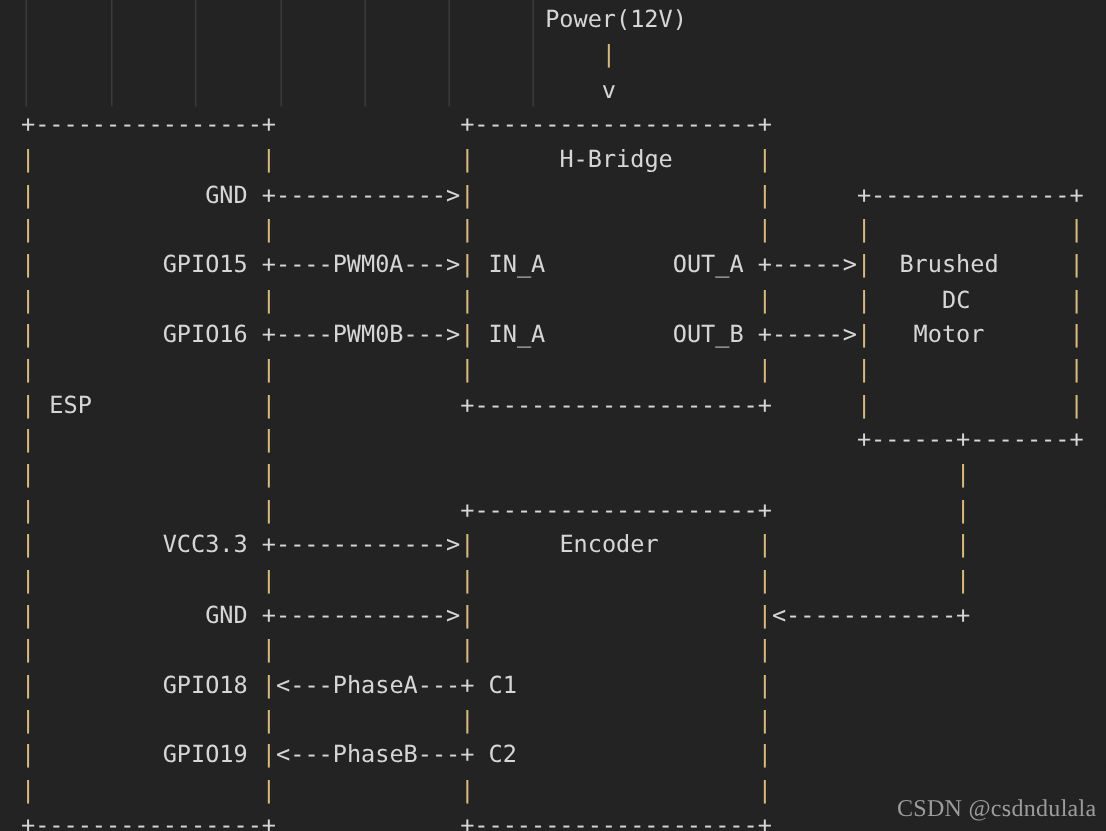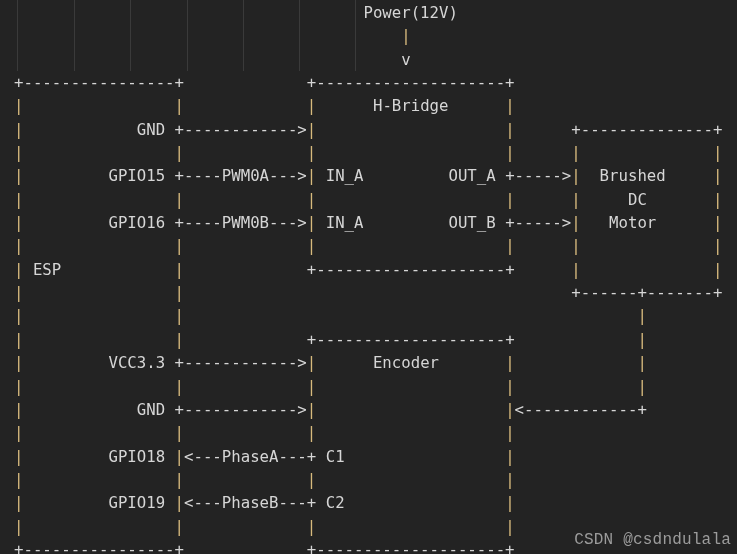--- a/index.html
+++ b/index.html
@@ -12,21 +12,21 @@
   #art{
     position:absolute;left:14px;top:1px;margin:0;
     font-family:"DejaVu Sans Mono",monospace;
     font-size:15.7px;line-height:23.35px;letter-spacing:0;
     color:var(--text,#d6d6d6);white-space:pre;
   }
   #art .p{color:var(--pipe,#d7ba7d);}
   #art div{height:23.35px;}
   .watermark{
     position:absolute;right:6px;bottom:5px;
-    font-family:Liberation Mono, monospace;
+    font-family:Liberation Serif, serif;
     font-size:16px;letter-spacing:0.2px;
     color:var(--wm,#9c9c9c);
   }
 </style>
 </head>
 <body>
 
 <div class="screen">
   <div id="guides">
       <div class="guide" style="left: 17px; top: 0px; height: 71px;"></div>

